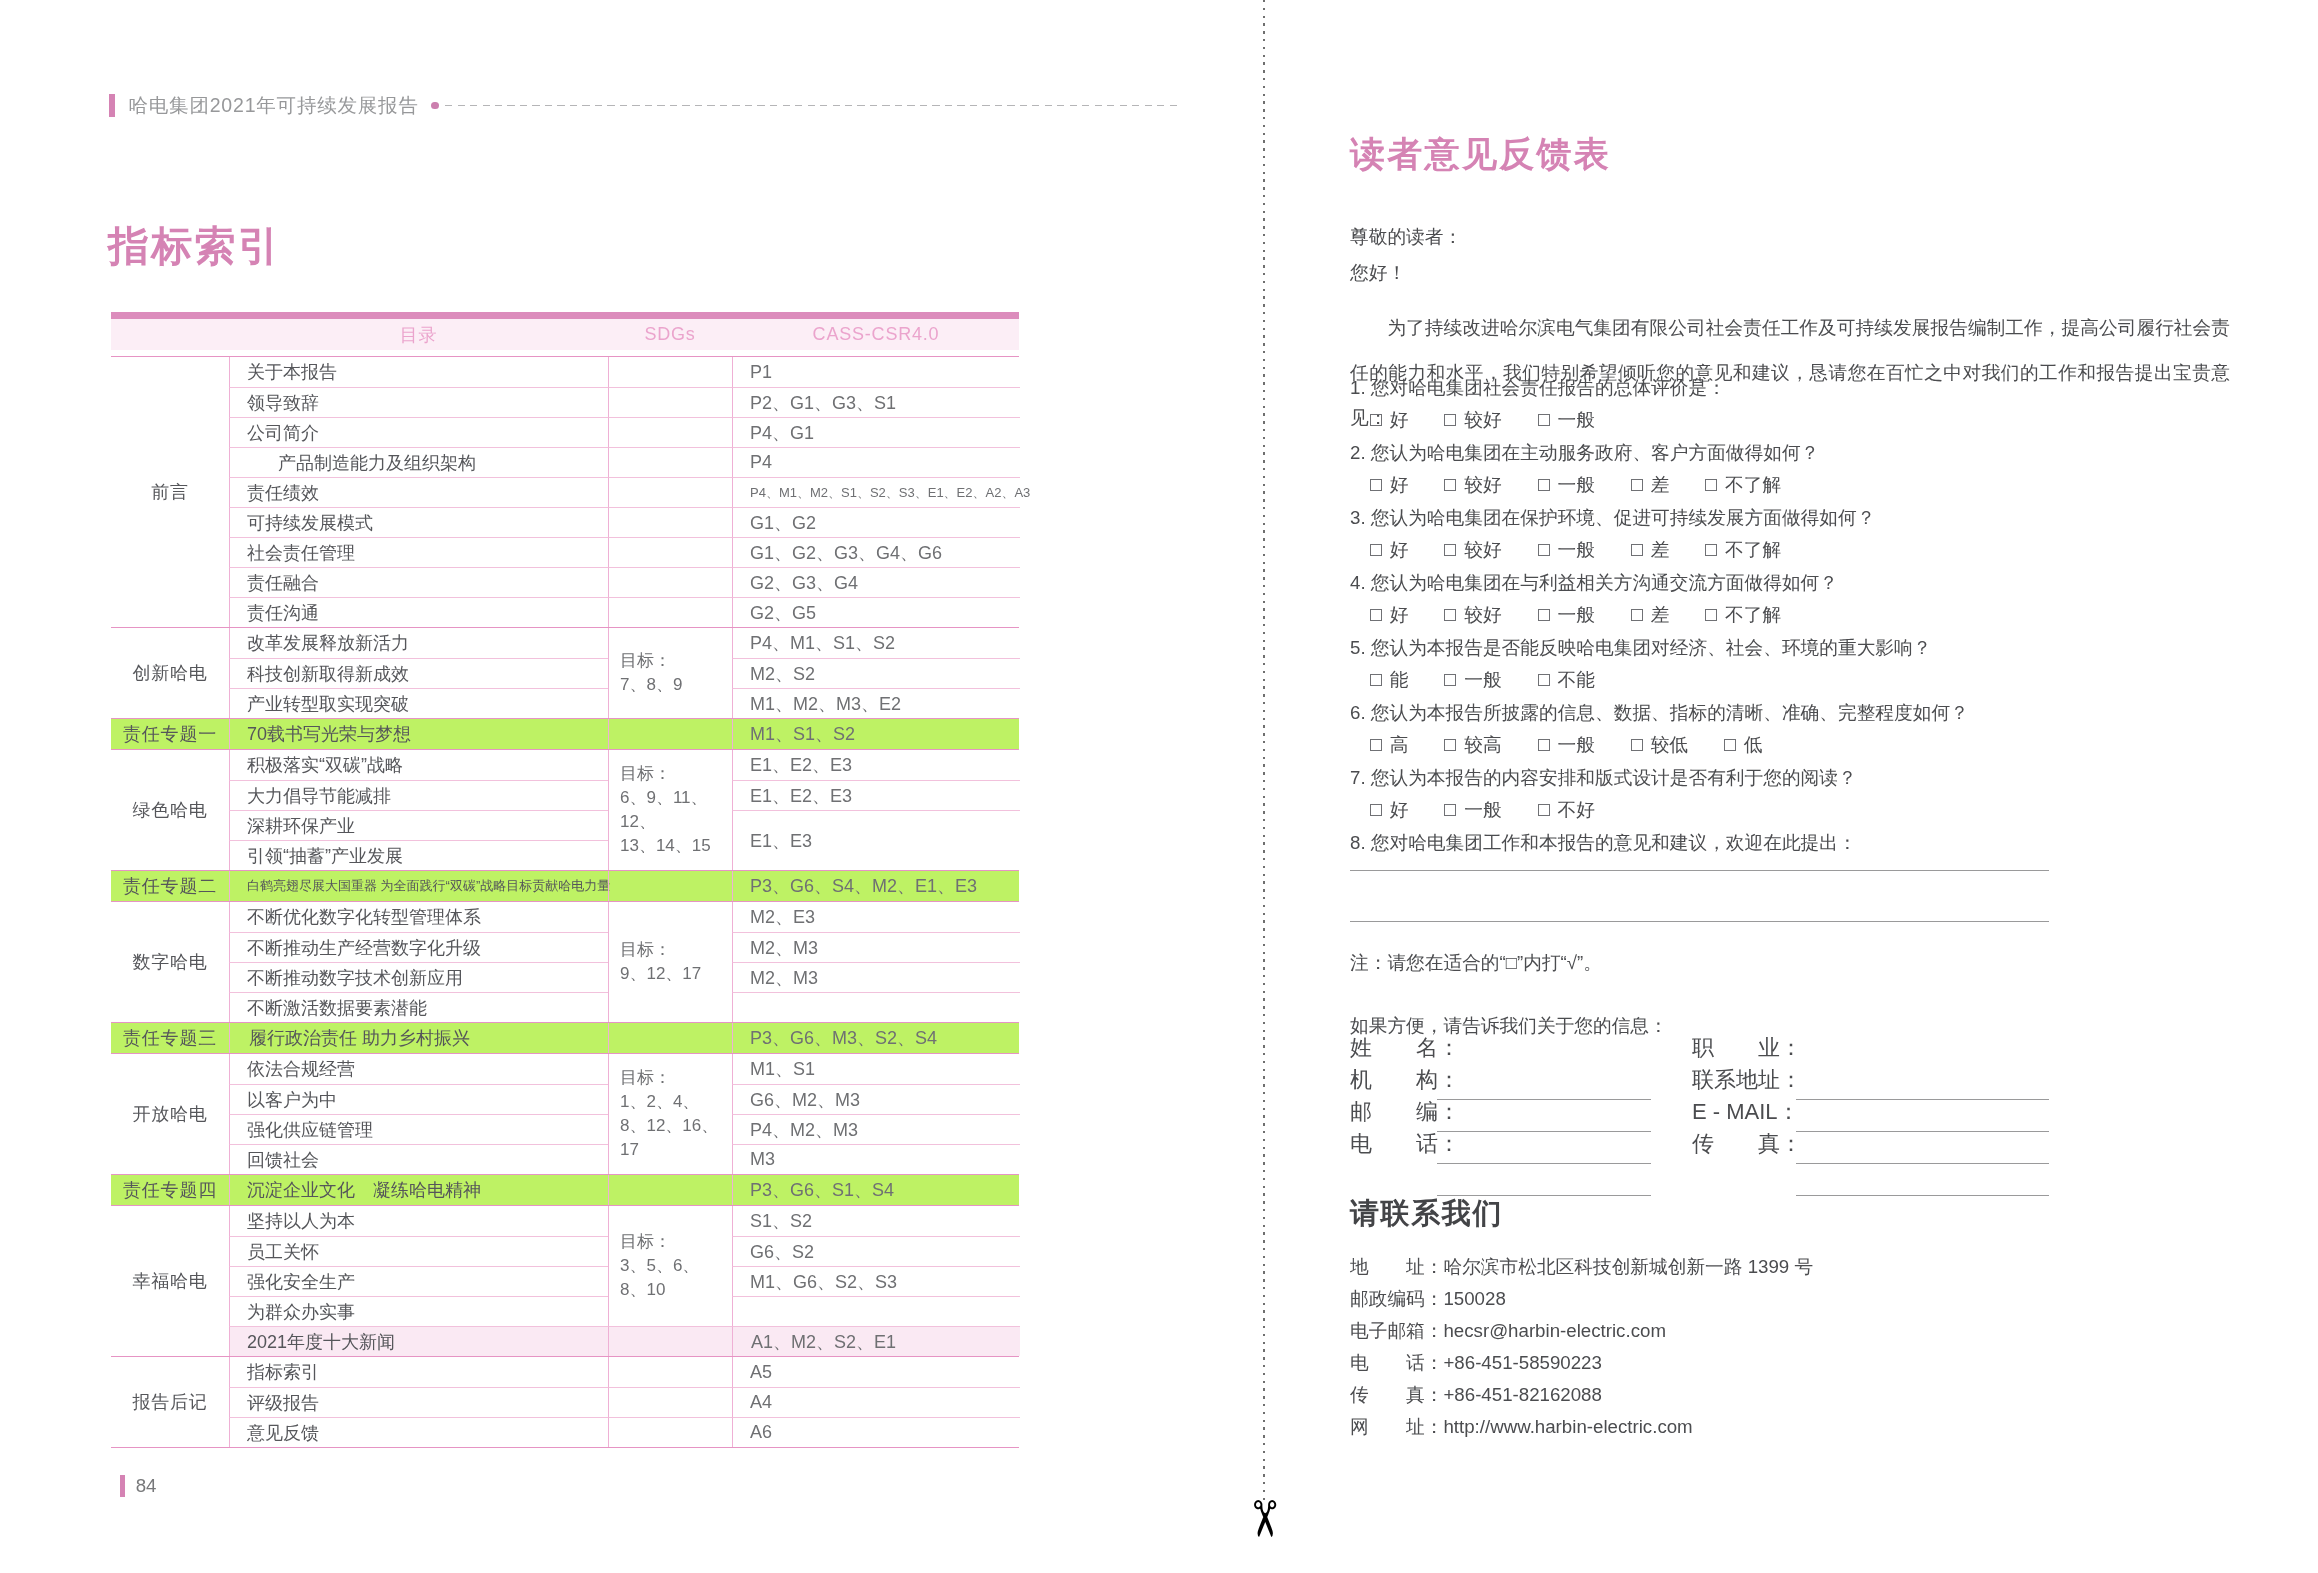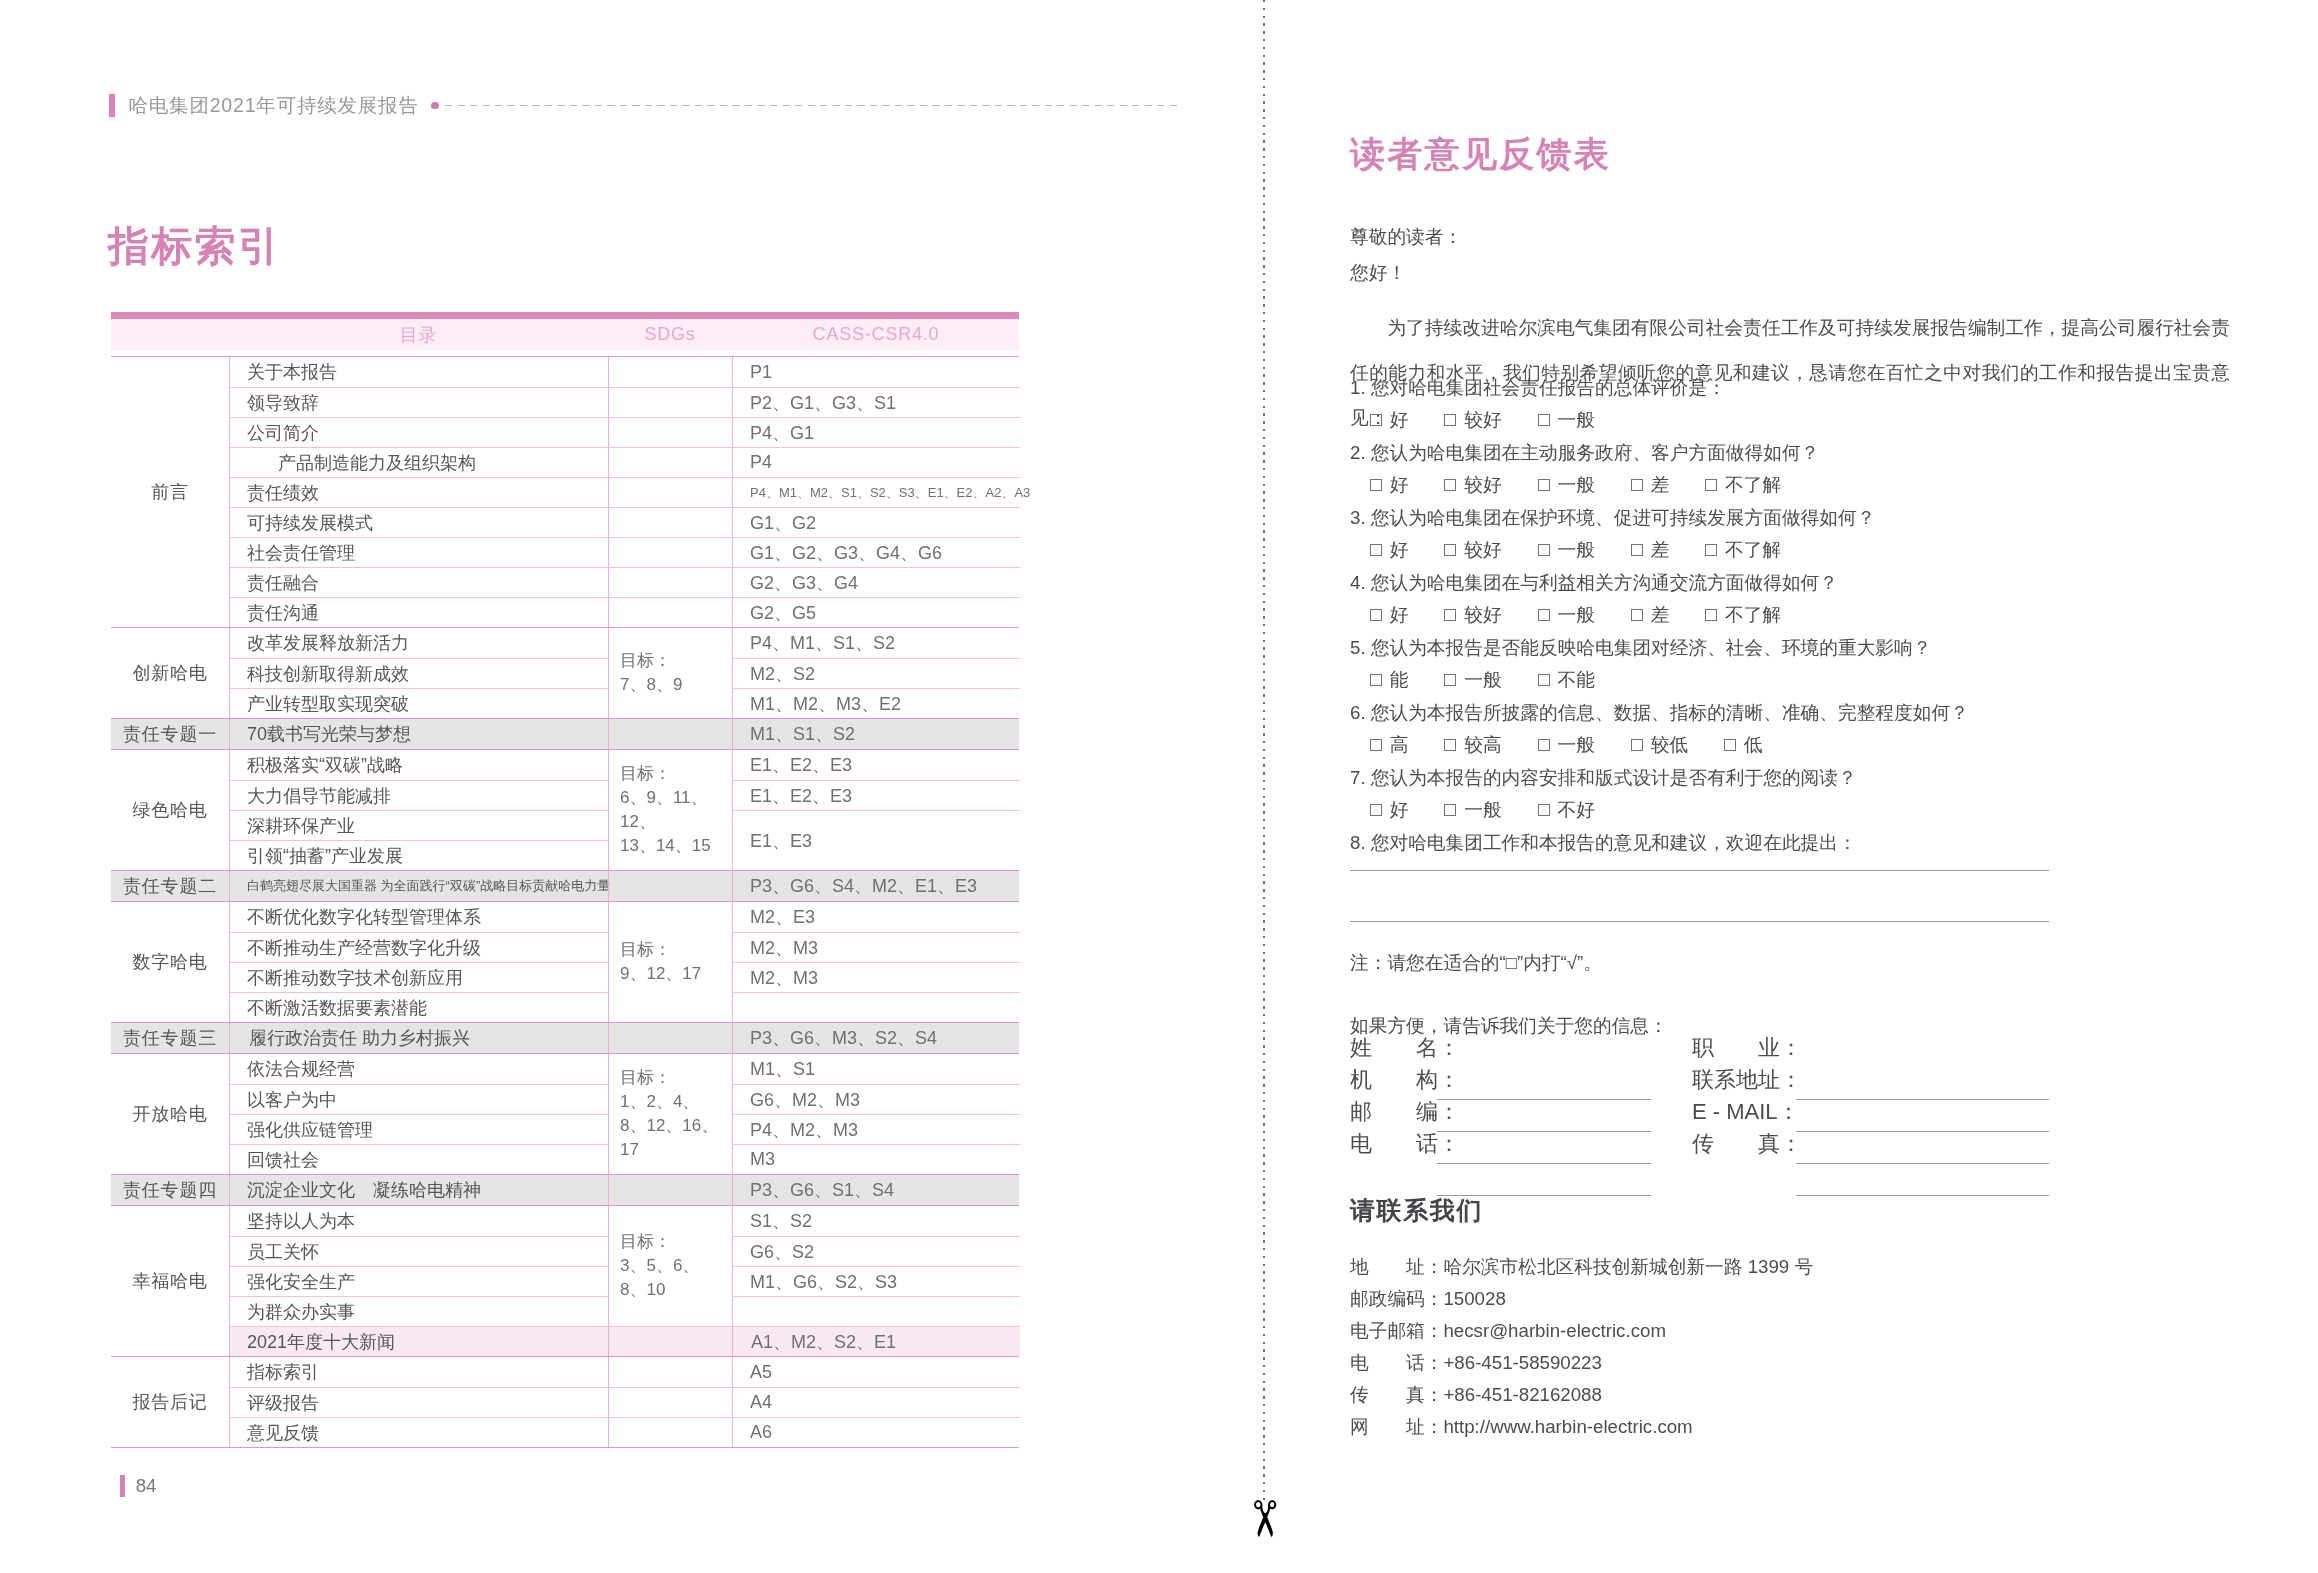--- a/index.html
+++ b/index.html
@@ -15,21 +15,21 @@
   .lp-title{position:absolute;left:108px;top:219px;font-size:41px;font-weight:bold;color:#d583b4;letter-spacing:2.3px;}
   
   .lp-table{position:absolute;left:111px;top:312px;width:908px;}
   .t-topbar{height:7px;background:#dc8cbc;}
   .t-head{display:grid;grid-template-columns:118px 379px 124px 288px;height:31px;background:#fceef6;
           align-items:center;margin-bottom:6.2px;}
   .t-head span{font-size:18px;color:#eba4cd;text-align:center;letter-spacing:0.8px;}
   .t-groups{border-top:1.6px solid #e694c4;}
   .t-group{display:grid;grid-template-columns:118px 379px 124px 288px;grid-auto-rows:30px;
            border-bottom:1.6px solid #e694c4;}
-  .t-group.special{background:#e5e5e5;}
+  .t-group.special{background:#bef264;}
   .cell{display:flex;align-items:center;font-size:18px;color:#55565a;white-space:nowrap;}
   .c-sec{grid-column:1;justify-content:center;letter-spacing:0.8px;}
   .c-label{grid-column:2;padding-left:17px;border-left:1.6px solid #efb0d5;}
   .c-sdgs{grid-column:3;padding:3.1px 4.7px 3.1px 11px;border-left:1.6px solid #efb0d5;
           font-size:17px;color:#6f7073;white-space:pre-line;line-height:1.42;}
   .c-cass{grid-column:4;padding-left:17px;border-left:1.6px solid #efb0d5;color:#6f7073;}
   .bt{border-top:1.6px solid #f2c1dc;}
   .small{font-size:13px;letter-spacing:0;}
   .hl{background:#fae9f3;}
   .lp-pagenum{position:absolute;left:109px;top:1475px;display:flex;align-items:center;}
@@ -57,21 +57,21 @@
   .q8-line2{left:1350px;top:921px;width:699px;}
   .rp-note{top:950px;}
   .rp-infoprompt{top:1013px;}
   .rp-fields{position:absolute;left:1350px;top:1036px;}
   .if-row{display:flex;align-items:flex-end;height:32px;font-size:22px;color:#4b4c4f;}
   .if-label-l{width:87px;white-space:nowrap;padding-bottom:4.7px;}
   .if-line-l{width:214px;border-bottom:1.6px solid #9a9a9b;height:23.4px;margin-right:41px;}
   .if-label-r{width:104px;white-space:nowrap;padding-bottom:4.7px;}
   .if-line-r{width:253px;border-bottom:1.6px solid #9a9a9b;height:23.4px;}
   .noline{border-bottom:none;}
-  .rp-contact-heading{position:absolute;left:1350px;top:1194px;font-size:25px;font-weight:600;color:#434447;letter-spacing:1.6px;}
+  .rp-contact-heading{position:absolute;left:1350px;top:1194px;font-size:29px;font-weight:600;color:#434447;letter-spacing:1.6px;}
   .rp-contact{position:absolute;left:1350px;top:1251px;}
   .ct-line{font-size:18.7px;color:#4b4c4f;line-height:32px;white-space:nowrap;}
 </style>
 </head>
 <body>
 
 <div class="page">
 
   <div class="lp-header">
     <span class="accent-bar"></span>

